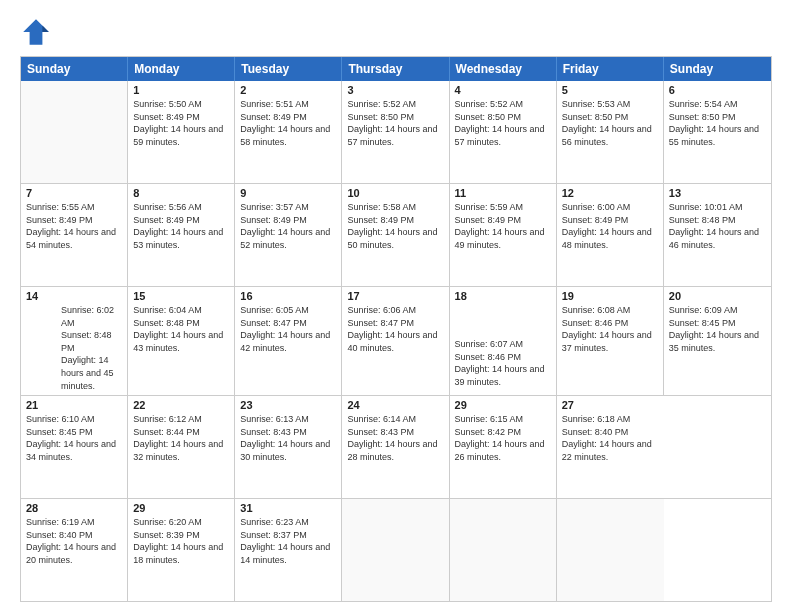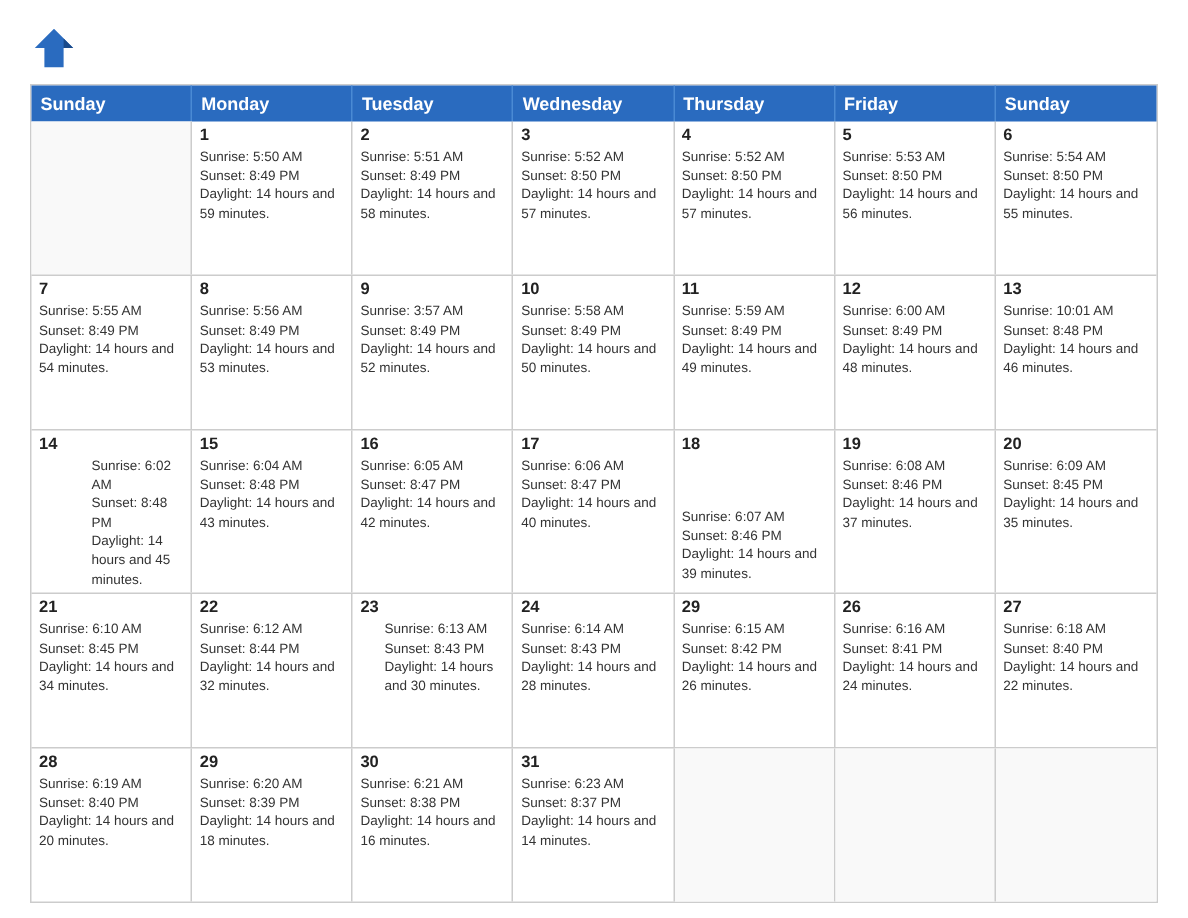--- a/index.html
+++ b/index.html
@@ -126,22 +126,22 @@
       <div class="month-title"></div>
       <div class="location"></div>
     </div>
   </div>
 
   <div class="calendar">
     <div class="cal-header" id="cal-header">
         <div class="cal-header-cell">Sunday</div>
         <div class="cal-header-cell">Monday</div>
         <div class="cal-header-cell">Tuesday</div>
+        <div class="cal-header-cell">Thursday</div>
         <div class="cal-header-cell">Wednesday</div>
-        <div class="cal-header-cell">Thursday</div>
         <div class="cal-header-cell">Friday</div>
         <div class="cal-header-cell">Sunday</div>
       </div>
     <div class="cal-body" id="cal-body">
         <div class="cal-row">
           <div class="cal-cell empty"></div>
           <div class="cal-cell">
             <div class="day-num">1</div>
             <div class="day-info" style="white-space: pre-line;">Sunrise: 5:50 AM
 Sunset: 8:49 PM
@@ -274,67 +274,55 @@
 Daylight: 14 hours and 34 minutes.</div>
           </div>
           <div class="cal-cell">
             <div class="day-num">22</div>
             <div class="day-info" style="white-space: pre-line;">Sunrise: 6:12 AM
 Sunset: 8:44 PM
 Daylight: 14 hours and 32 minutes.</div>
           </div>
           <div class="cal-cell">
             <div class="day-num">23</div>
-            <div class="day-info" style="white-space: pre-line; margin-left: 16px;">Sunrise: 6:13 AM
+            <div class="day-info" style="white-space: pre-line;">Sunrise: 6:13 AM
 Sunset: 8:43 PM
 Daylight: 14 hours and 30 minutes.</div>
           </div>
           <div class="cal-cell">
             <div class="day-num">24</div>
             <div class="day-info" style="white-space: pre-line;">Sunrise: 6:14 AM
 Sunset: 8:43 PM
 Daylight: 14 hours and 28 minutes.</div>
           </div>
           <div class="cal-cell">
             <div class="day-num">29</div>
             <div class="day-info" style="white-space: pre-line;">Sunrise: 6:15 AM
 Sunset: 8:42 PM
 Daylight: 14 hours and 26 minutes.</div>
           </div>
           <div class="cal-cell">
-            <div class="day-num">26</div>
-            <div class="day-info" style="white-space: pre-line;">Sunrise: 6:16 AM
-Sunset: 8:41 PM
-Daylight: 14 hours and 24 minutes.</div>
-          </div>
-          <div class="cal-cell">
             <div class="day-num">27</div>
             <div class="day-info" style="white-space: pre-line;">Sunrise: 6:18 AM
 Sunset: 8:40 PM
 Daylight: 14 hours and 22 minutes.</div>
           </div>
         </div>
         <div class="cal-row">
           <div class="cal-cell">
             <div class="day-num">28</div>
             <div class="day-info" style="white-space: pre-line;">Sunrise: 6:19 AM
 Sunset: 8:40 PM
 Daylight: 14 hours and 20 minutes.</div>
           </div>
           <div class="cal-cell">
             <div class="day-num">29</div>
             <div class="day-info" style="white-space: pre-line;">Sunrise: 6:20 AM
 Sunset: 8:39 PM
 Daylight: 14 hours and 18 minutes.</div>
-          </div>
-          <div class="cal-cell">
-            <div class="day-num">30</div>
-            <div class="day-info" style="white-space: pre-line;">Sunrise: 6:21 AM
-Sunset: 8:38 PM
-Daylight: 14 hours and 16 minutes.</div>
           </div>
           <div class="cal-cell">
             <div class="day-num">31</div>
             <div class="day-info" style="white-space: pre-line;">Sunrise: 6:23 AM
 Sunset: 8:37 PM
 Daylight: 14 hours and 14 minutes.</div>
           </div>
           <div class="cal-cell empty"></div>
           <div class="cal-cell empty"></div>
           <div class="cal-cell empty"></div>

